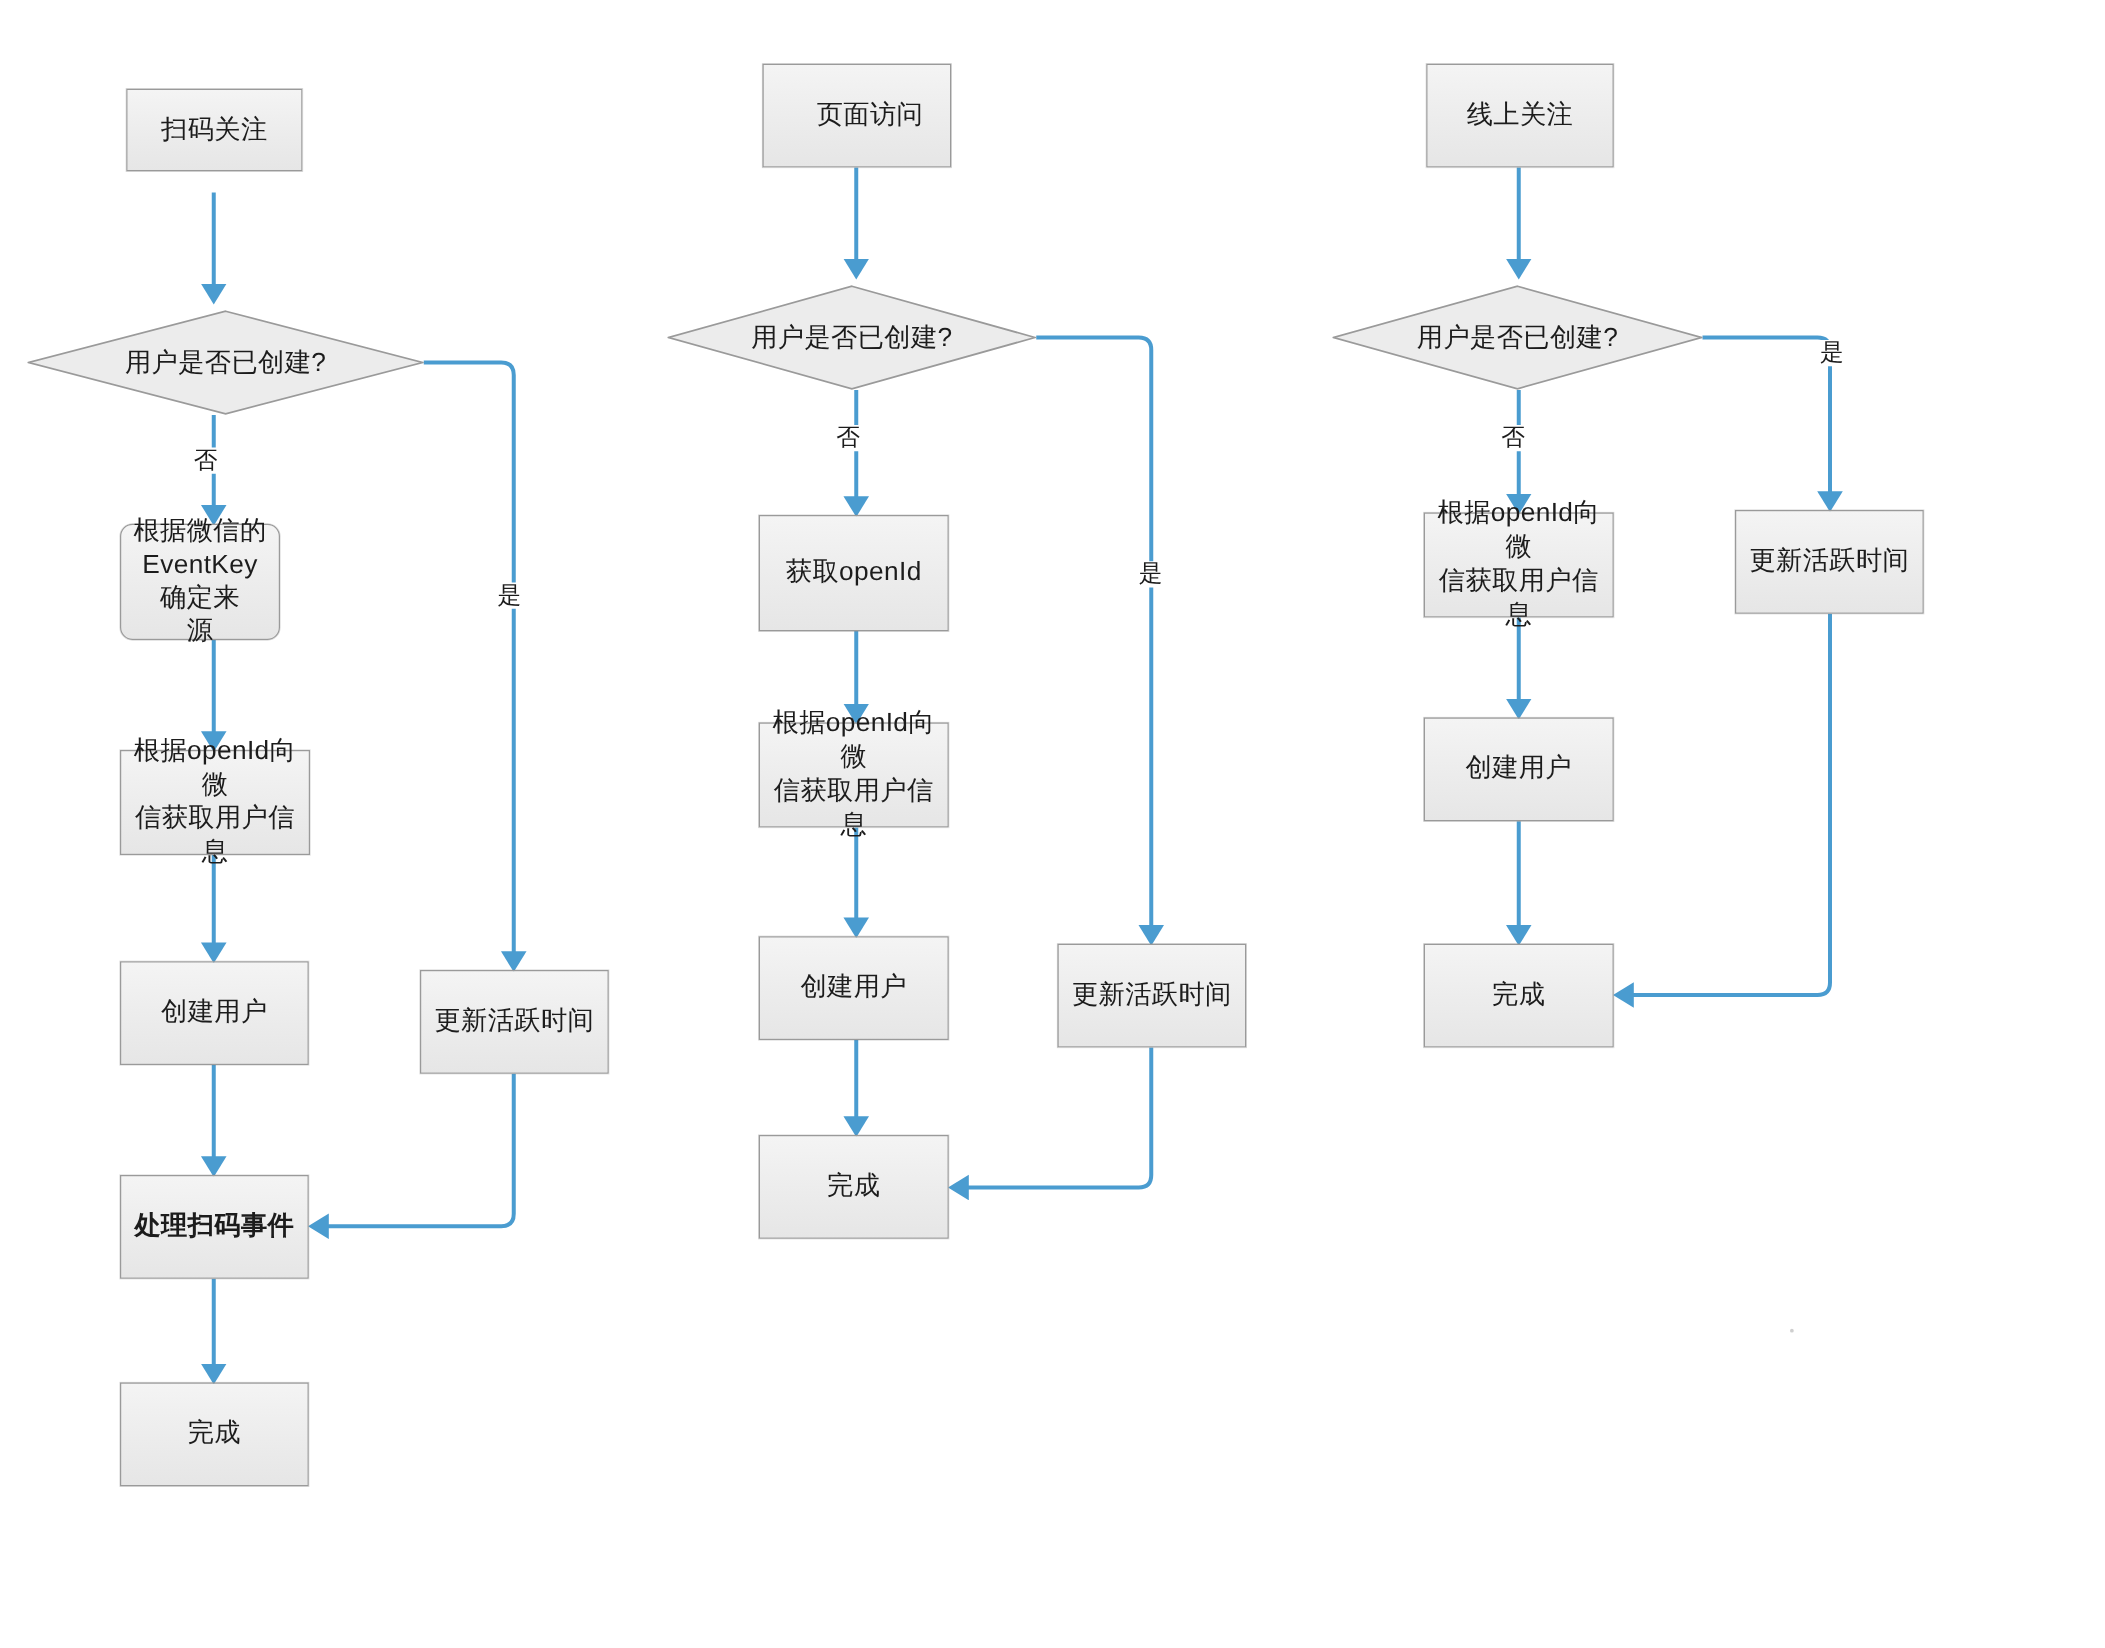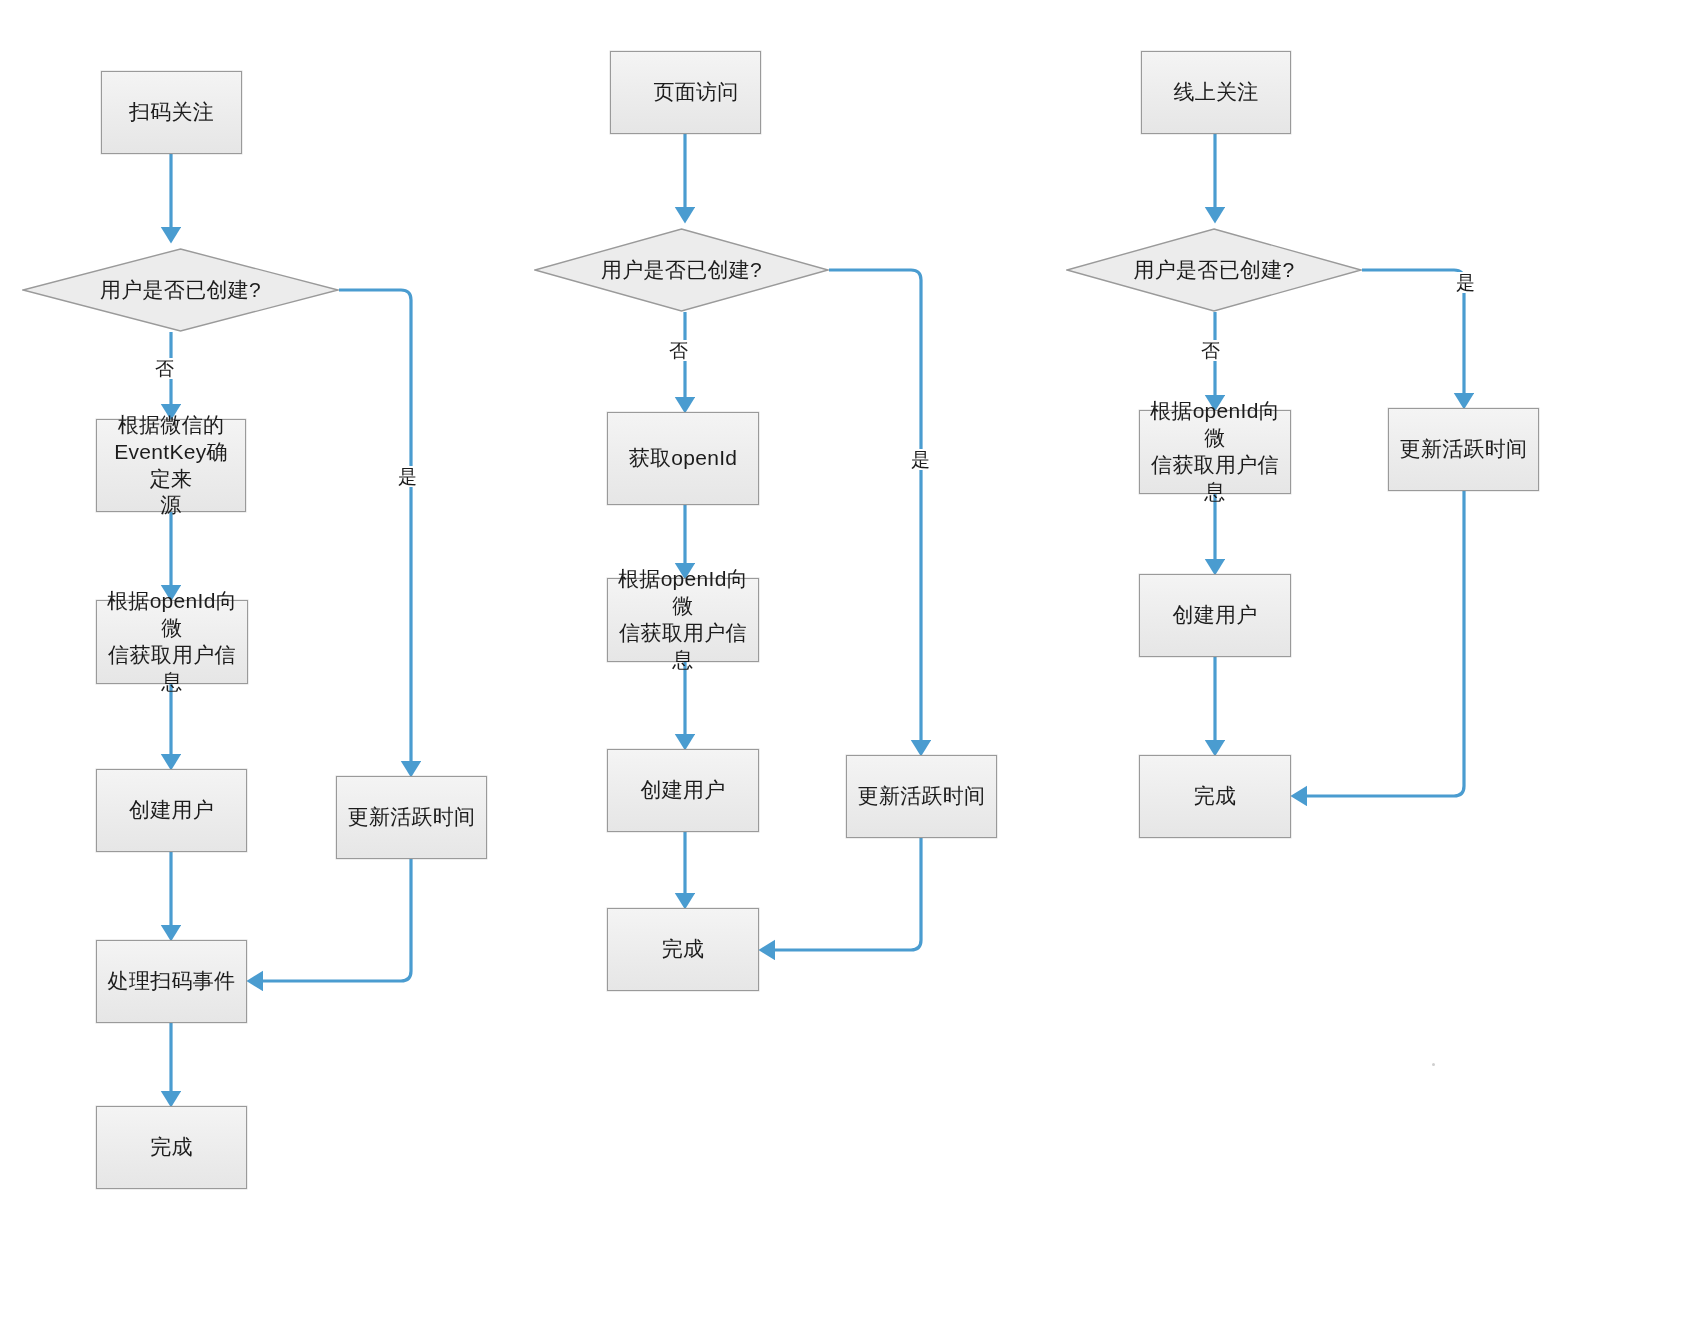--- a/index.html
+++ b/index.html
@@ -110,45 +110,45 @@
         <path d="M 1215 134 L 1215 214" fill="none" stroke="#4a9cd0" stroke-width="3.2" stroke-linecap="butt" stroke-linejoin="round" marker-end="url(#arrowhead)"></path>
         <path d="M 1215 312 L 1215 402" fill="none" stroke="#4a9cd0" stroke-width="3.2" stroke-linecap="butt" stroke-linejoin="round" marker-end="url(#arrowhead)"></path>
         <path d="M 1362 270 L 1454 270 Q 1464 270 1464 280 L 1464 400" fill="none" stroke="#4a9cd0" stroke-width="3.2" stroke-linecap="butt" stroke-linejoin="round" marker-end="url(#arrowhead)"></path>
         <path d="M 1215 494 L 1215 566" fill="none" stroke="#4a9cd0" stroke-width="3.2" stroke-linecap="butt" stroke-linejoin="round" marker-end="url(#arrowhead)"></path>
         <path d="M 1215 657 L 1215 747" fill="none" stroke="#4a9cd0" stroke-width="3.2" stroke-linecap="butt" stroke-linejoin="round" marker-end="url(#arrowhead)"></path>
         <path d="M 1464 491 L 1464 786 Q 1464 796 1454 796 L 1300 796" fill="none" stroke="#4a9cd0" stroke-width="3.2" stroke-linecap="butt" stroke-linejoin="round" marker-end="url(#arrowhead)"></path>
       </g>
   </svg>
 
   <div id="node-layer">
-      <div class="node process" style="left: 101px; top: 71px; width: 141px; height: 83px;">
+      <div class="node process" style="left: 101px; top: 71px; width: 141px; height: 66px;">
         <span class="label">扫码关注</span>
       </div>
       <div class="node decision" style="left: 22px; top: 248px; width: 317px; height: 84px;">
         <svg class="dia-svg" width="317" height="84" viewBox="0 0 317 84">
           <polygon points="158.5,1 316,42 158.5,83 1,42" fill="#ececec" stroke="#9a9a9a" stroke-width="1.4"></polygon>
         </svg>
         <span class="label">用户是否已创建?</span>
       </div>
-      <div class="node process" style="left: 96px; top: 419px; width: 150px; height: 93px;">
+      <div class="node process" style="left: 96px; top: 419px; width: 128px; height: 93px; border-radius: 10px;">
         <span class="label">根据微信的
 EventKey确定来
 源</span>
       </div>
       <div class="node process" style="left: 96px; top: 600px; width: 152px; height: 84px;">
         <span class="label">根据openId向微
 信获取用户信息</span>
       </div>
       <div class="node process" style="left: 96px; top: 769px; width: 151px; height: 83px;">
         <span class="label">创建用户</span>
       </div>
       <div class="node process" style="left: 336px; top: 776px; width: 151px; height: 83px;">
         <span class="label">更新活跃时间</span>
       </div>
-      <div class="node process" style="left: 96px; top: 940px; width: 151px; height: 83px;">
+      <div class="node process" style="left: 96px; top: 940px; width: 151px; height: 83px; font-weight: bold;">
         <span class="label">处理扫码事件</span>
       </div>
       <div class="node process" style="left: 96px; top: 1106px; width: 151px; height: 83px;">
         <span class="label">完成</span>
       </div>
       <div class="node process" style="left: 610px; top: 51px; width: 151px; height: 83px; padding-left: 21px;">
         <span class="label">页面访问</span>
       </div>
       <div class="node decision" style="left: 534px; top: 228px; width: 295px; height: 84px;">
         <svg class="dia-svg" width="295" height="84" viewBox="0 0 295 84">

